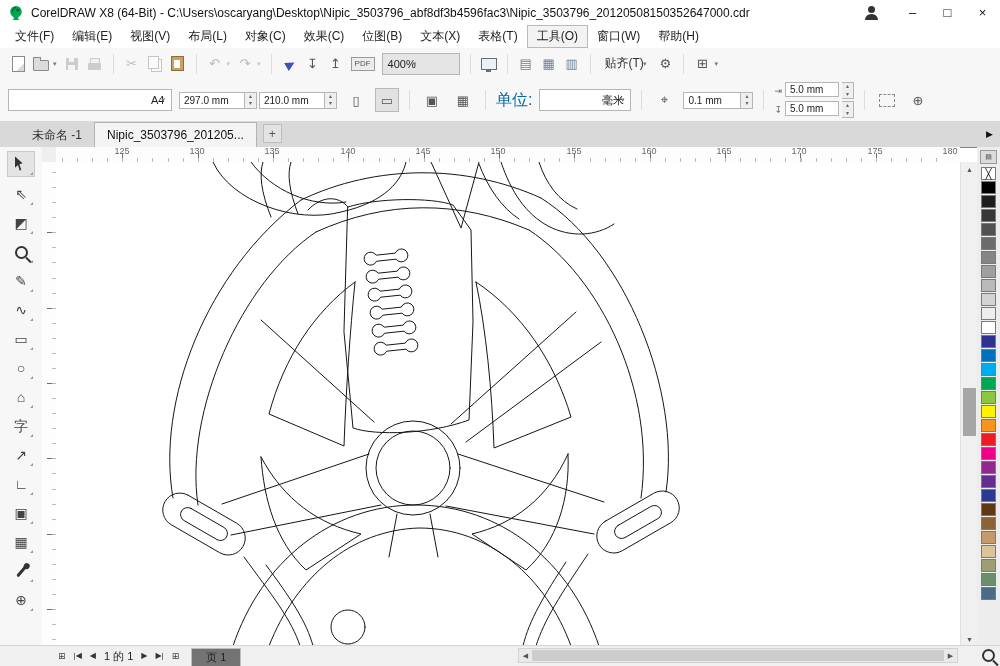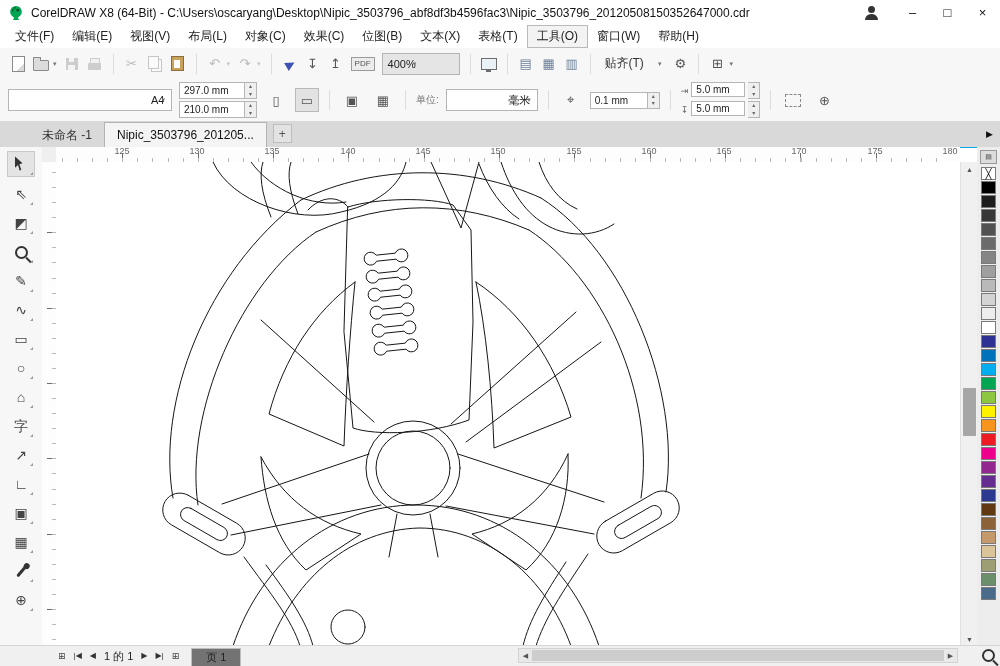--- a/index.html
+++ b/index.html
@@ -26,21 +26,21 @@
   
   .toolbar{position:absolute;left:0;top:48px;right:0;height:31px;background:#f7f7f7;border-bottom:1px solid #dcdcdc;
            display:flex;align-items:center;padding-left:10px;gap:7px}
   .ticon{min-width:16px;height:20px;display:flex;align-items:center;justify-content:center;font-size:13px;color:#555}
   .grayed{opacity:.38}
   .dd{font-size:7px;color:#777;margin-left:-3px;align-self:center}
   .tdiv{width:1px;height:20px;background:#dcdcdc;margin:0 3px}
   .zoombox{width:66px;height:20px;border:1px solid #b5b5b5;background:#e5e5e5;display:flex;align-items:center;
            justify-content:flex-start;padding:0 5px;font-size:11px;color:#222}
   .pdfbadge{font-size:8px;font-weight:normal;color:#555;border:1px solid #9a9a9a;background:#ececec;padding:2px 3px;line-height:1}
-  .snap{display:flex;align-items:center;gap:17px;font-size:12px;color:#333;padding:0 4px}
+  .snap{display:flex;align-items:center;gap:2px;font-size:12px;color:#333;padding:0 4px}
   
   .i-page{width:11px;height:14px;background:linear-gradient(135deg,#fff 72%,#d9d9d9 72%);border:1px solid #8a8a8a}
   .i-folder{width:14px;height:9px;background:#dcdcdc;border:1px solid #8a8a8a;border-radius:1px;position:relative;margin-top:3px}
   .i-folder::before{content:'';position:absolute;top:-4px;left:-1px;width:6px;height:3px;background:#dcdcdc;
                     border:1px solid #8a8a8a;border-bottom:none;border-radius:1px 1px 0 0}
   .i-floppy{width:12px;height:12px;background:#8a8a8a;position:relative}
   .i-floppy::before{content:'';position:absolute;top:0;left:3px;width:5px;height:4px;background:#f0f0f0}
   .i-floppy::after{content:'';position:absolute;bottom:0;left:2px;width:7px;height:5px;background:#f0f0f0}
   .i-printer{width:13px;height:7px;background:#8a8a8a;border-radius:1px;position:relative;margin-top:5px}
   .i-printer::before{content:'';position:absolute;top:-5px;left:2px;width:8px;height:4px;background:#e8e8e8;border:1px solid #8a8a8a}
@@ -52,36 +52,36 @@
   .i-dashed{width:14px;height:11px;border:1px dashed #8a8a8a}
   .bluearrow{color:#3f51b5;transform:rotate(-30deg);font-size:12px}
 
   
   .propbar{position:absolute;left:0;top:79px;right:0;height:42px;background:#f7f7f7;border-bottom:1px solid #dcdcdc;
            display:flex;align-items:center;padding-left:8px;gap:7px}
   .combo{height:20px;border:1px solid #b5b5b5;background:#fff;display:flex;align-items:center;
          justify-content:flex-end;font-size:11px;padding:0 6px;color:#222}
   .c-a4{width:150px}
   .c-units{width:78px}
-  .sizeblock{display:flex;flex-direction:column;gap:2px}
+  .sizeblock{display:flex;gap:2px}
   .sizerow{display:flex;align-items:stretch}
   .numin{width:56px;height:15px;border:1px solid #b5b5b5;background:#fff;font-size:10px;display:flex;align-items:center;padding:0 4px}
   .stepper{width:11px;display:flex;flex-direction:column;border:1px solid #b5b5b5;border-left:none;background:#efefef}
   .stepper span{flex:1;font-size:6px;line-height:7px;text-align:center;color:#666}
   .pbtn{width:22px;height:22px;border:1px solid transparent;display:flex;align-items:center;justify-content:center;
         font-size:13px;color:#555}
   .pbtn.pressed{background:#e2e2e2;border-color:#b9b9b9}
-  .plabel{font-size:10px;color:#737373;white-space:nowrap}
+  .plabel{font-size:16px;color:#0369a1;white-space:nowrap}
   .dupblock{display:flex;flex-direction:column;gap:2px}
   .duprow{display:flex;align-items:stretch;gap:3px}
   .dupicon{font-size:9px;color:#666;display:flex;align-items:center}
 
   
   .tabbar{position:absolute;left:0;top:121px;right:0;height:26px;background:#d9d9d9;border-bottom:1px solid #0ea5e9;
-          display:flex;align-items:flex-end;padding-left:30px}
+          display:flex;align-items:flex-end;padding-left:20px}
   .dtab{height:24px;padding:0 12px;font-size:12px;display:flex;align-items:center;color:#333;white-space:nowrap}
   .dtab.active{background:#f4f4f4;border:1px solid #b3b3b3;border-bottom:none;color:#111}
   .newtab{width:17px;height:17px;margin:0 0 4px 6px;background:#e3e3e3;border:1px solid #bdbdbd;font-size:12px;
           display:flex;align-items:center;justify-content:center;color:#555}
   .tabscroll{position:absolute;right:7px;top:8px;font-size:9px;color:#111}
 
   
   .toolbox{position:absolute;left:0;top:147px;width:42px;bottom:20px;background:#f7f7f7;border-right:1px solid #ddd;
            display:flex;flex-direction:column;align-items:center;padding-top:4px;gap:5px}
   .tool{width:26px;height:24px;display:flex;align-items:center;justify-content:center;position:relative;flex:0 0 auto}

